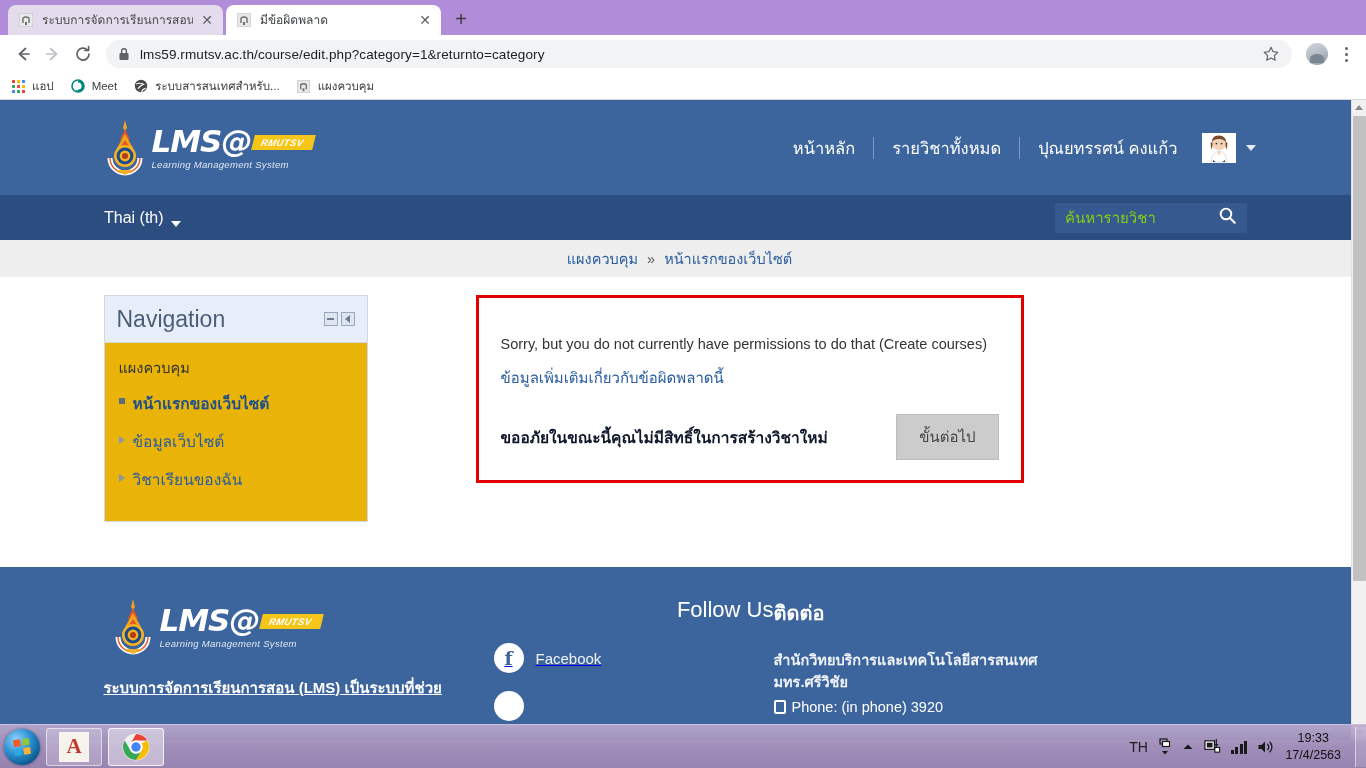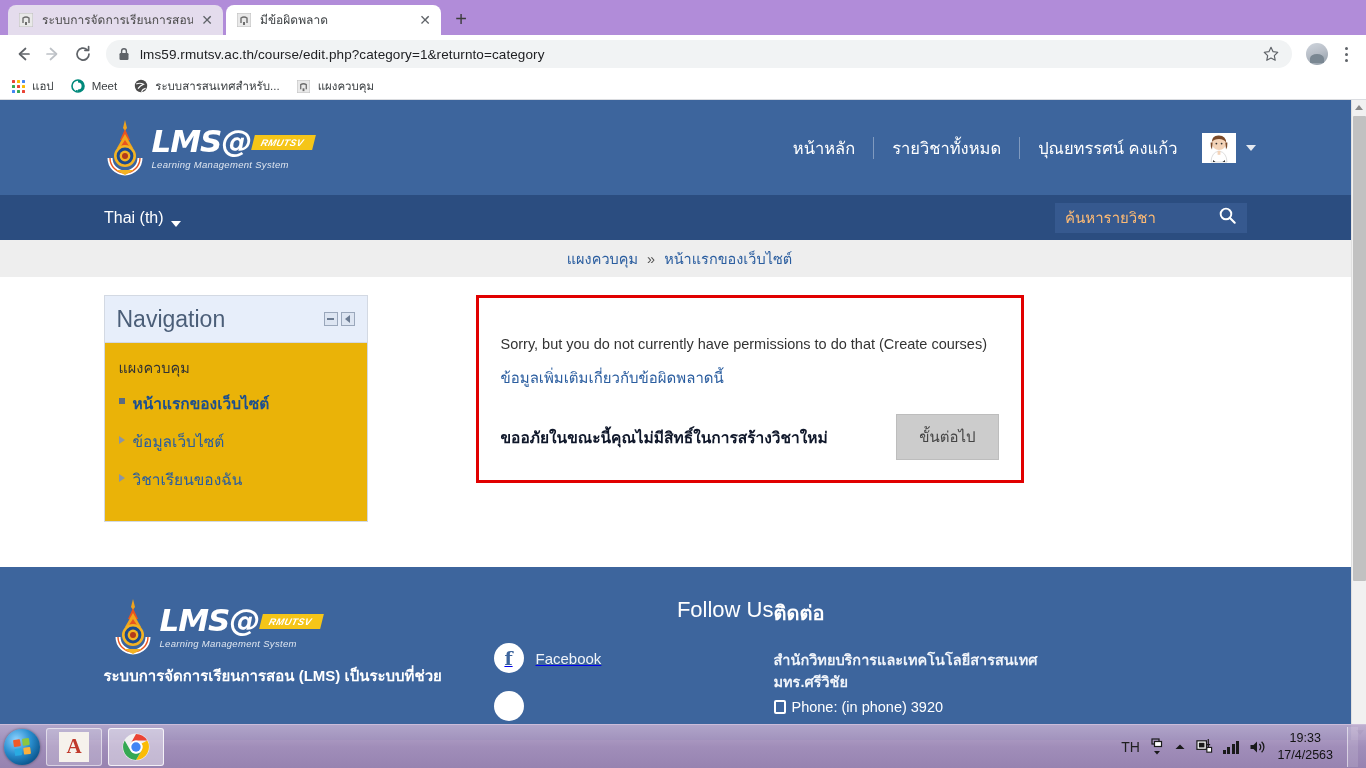--- a/index.html
+++ b/index.html
@@ -146,21 +146,21 @@
     display: flex; align-items: center; position: relative;
   }
   .subbar-inner { width: 1160px; margin: 0 auto; display:flex; align-items:center; width:100%; padding: 0 0 0 104px; }
   .lang { color: #fff; font-size: 16px; display: flex; align-items: flex-end; }
   .lang .caret-down { border-top-color: #fff; margin-left: 7px; }
   .searchbox {
     margin-left: auto; margin-right: 104px; width: 192px; height: 30px;
     background: #36598f; display: flex; align-items: center;
     padding: 0 10px; color: #fff;
   }
-  .searchbox .ph { font-size: 15px; color: #fdba74; flex: 1 1 auto; }
+  .searchbox .ph { font-size: 15px; color: #84cc16; flex: 1 1 auto; }
 
   
   .crumbbar { background: #eeeeee; height: 37px; display: flex; align-items: center; }
   .crumbbar-inner { width: 1160px; margin: 0 auto; padding-left: 8px; font-size: 14.5px; text-align: center; }
   .crumbbar a { color: #2a5d9f; text-decoration: none; }
   .crumb-sep { color: #555; margin: 0 5px; }
   .crumb-cur { color: #2a5d9f; }
 
   
   .main-wrap { background: #fff; min-height: 290px; }
@@ -240,21 +240,21 @@
     width: 30px; height: 30px; border-radius: 50%; background: #fff;
     display: flex; align-items: center; justify-content: center;
     margin-right: 12px; flex: 0 0 30px;
   }
   .f-social .circ .fb { color: #3d659d; font-weight: bold; font-size: 19px; font-family:"DejaVu Serif",serif; line-height:1; }
   .f-social .nm { font-size: 15px; color: #f0f4fa; }
   .f-contact-line { font-size: 14.5px; color: #f0f4fa; line-height: 1.55; font-weight: bold; }
   .f-phone { font-size: 14.5px; margin-top: 5px; display:flex; align-items:center; gap:6px; }
   .f-phone .pico { display:inline-block; width:12px;height:14px;border:2px solid #fff;border-radius:2px; }
   .f-desc {
-    margin-top: 8px; font-size: 15px; color: #fff; font-weight: bold; line-height: 1.5;
+    margin-top: 20px; font-size: 15px; color: #fff; font-weight: bold; line-height: 1.5; text-decoration: underline;
   }
 
   
   .vscroll {
     position: absolute; right: 0; top: 0; width: 15px; height: 640px;
     background: #f1f1f1; border-left: 1px solid #e0e0e0;
   }
   .vs-arrow { height: 15px; display:flex; align-items:center; justify-content:center; }
   .vs-arrow .up { width:0;height:0;border-left:4px solid transparent;border-right:4px solid transparent;border-bottom:5px solid #8a8a8a; }
   .vs-arrow .dn { width:0;height:0;border-left:4px solid transparent;border-right:4px solid transparent;border-top:5px solid #8a8a8a; }
@@ -291,21 +291,21 @@
   }
   .tb-item.active { background: rgba(255,255,255,0.42); border-color: rgba(255,255,255,0.8); }
   .acad-ico {
     width: 30px; height: 30px; background: #f6f2ec;
     display:flex; align-items:center; justify-content:center;
     color:#c0392b; font-weight:bold; font-size:21px; font-family:"Liberation Serif",serif;
   }
   .chrome-ico { width: 28px; height: 28px; position: relative; border-radius: 50%; overflow: hidden; }
   .tray {
     margin-left: auto; display: flex; align-items: center; gap: 10px;
-    padding-right: 8px; color: #1a1a1a; font-size: 12.5px;
+    color: #1a1a1a; font-size: 12.5px;
   }
   .tray-lang { font-size: 14px; color: #1f1f1f; }
   .tray-ico { display: flex; align-items: center; justify-content: center; }
   .tray-clock { text-align: center; line-height: 1.35; font-size: 12.5px; color: #121212; }
   .show-desktop {
     width: 11px; height: 40px; margin-left: 4px;
     border-left: 1px solid rgba(255,255,255,0.55);
     background: rgba(255,255,255,0.12);
   }
   .bars { display:flex; align-items:flex-end; gap:1.5px; height:14px; }

